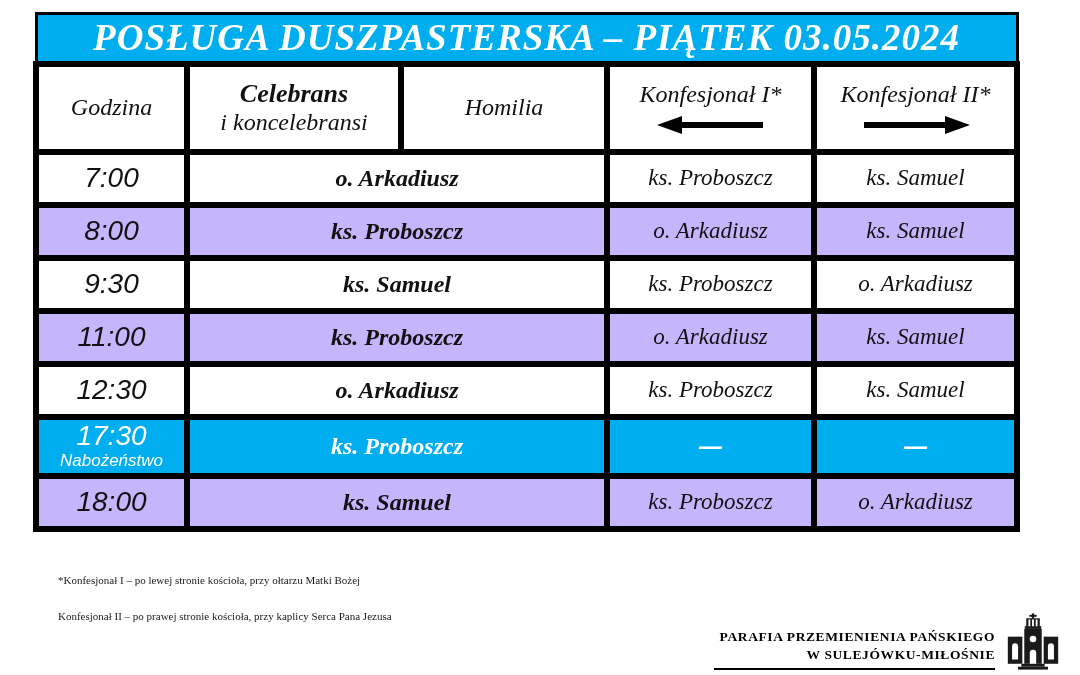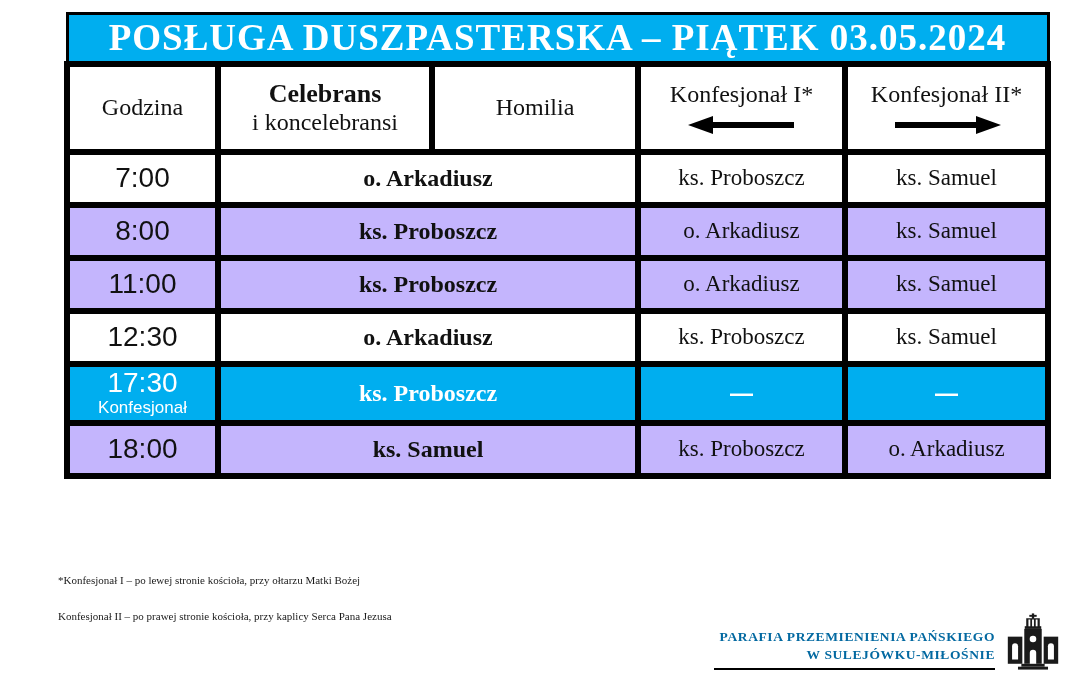--- a/index.html
+++ b/index.html
@@ -1,21 +1,21 @@
 <!DOCTYPE html>
 <html><head>
 <meta charset="utf-8">
 <style>
   * { margin: 0; padding: 0; box-sizing: border-box; }
   html, body { width: 1080px; height: 675px; background: #ffffff; overflow: hidden;
                font-family: "Liberation Serif", serif; color: #111; }
   .page { position: relative; width: 1080px; height: 675px; background: #fff; }
 
   
-  .table-wrap { position: absolute; left: 64px; top: 12px; width: 981px; }
+  .table-wrap { position: absolute; left: 33px; top: 12px; width: 981px; font-style: italic; }
   table.schedule { width: 100%; border-collapse: collapse; table-layout: fixed; }
   table.schedule td {
     border: 6px solid #000000;
     text-align: center; vertical-align: middle;
     overflow: hidden;
   }
   tr.title-row td {
     height: 50px; background: #00AEEF; color: #fff;
     font-family: "Liberation Serif", serif;
     font-weight: bold; font-size: 37px; letter-spacing: 1px;
@@ -44,21 +44,21 @@
   tr.row-blue td.conf-cell { font-weight: bold; font-family: "Liberation Sans", sans-serif; }
 
   
   .footnotes { position: absolute; left: 58px; top: 562px; font-size: 11px; color: #1a1a1a; }
   .footnotes .fn { line-height: 36px; white-space: nowrap; }
 
   
   .footer { position: absolute; right: 16px; bottom: 5px; display: flex; align-items: flex-end; }
   .parish-text {
     text-align: right; font-weight: bold; font-size: 13.5px; letter-spacing: 0.6px;
-    line-height: 1.35; color: #0369a1; font-variant: small-caps;
+    line-height: 1.35; color: #000000; font-variant: small-caps;
     border-bottom: 2.5px solid #000; padding-bottom: 4px; padding-left: 6px;
   }
   .logo-box { margin-left: 7px; line-height: 0; }
 </style>
 </head>
 <body>
 
 <div class="page">
 
   <div class="table-wrap">
@@ -118,20 +118,28 @@
 
       <tr class="data-row row-gray">
         <td>
               <div class="time">8:00</div>
             </td>
         <td colspan="2" class="name-cell">ks. Proboszcz</td>
         <td class="conf-cell">o. Arkadiusz</td>
         <td class="conf-cell">ks. Samuel</td>
       </tr>
 
+      <tr class="data-row row-white">
+        <td>
+              <div class="time">9:30</div>
+            </td>
+        <td colspan="2" class="name-cell">ks. Samuel</td>
+        <td class="conf-cell">ks. Proboszcz</td>
+        <td class="conf-cell">o. Arkadiusz</td>
+      </tr>
 
       <tr class="data-row row-gray">
         <td>
               <div class="time">11:00</div>
             </td>
         <td colspan="2" class="name-cell">ks. Proboszcz</td>
         <td class="conf-cell">o. Arkadiusz</td>
         <td class="conf-cell">ks. Samuel</td>
       </tr>
 
@@ -140,21 +148,21 @@
               <div class="time">12:30</div>
             </td>
         <td colspan="2" class="name-cell">o. Arkadiusz</td>
         <td class="conf-cell">ks. Proboszcz</td>
         <td class="conf-cell">ks. Samuel</td>
       </tr>
 
       <tr class="data-row row-blue">
         <td>
           <div class="time">17:30</div>
-          <div class="time-note">Konfesjonał</div>
+          <div class="time-note">Nabożeństwo</div>
         </td>
         <td colspan="2" class="name-cell">ks. Proboszcz</td>
         <td class="conf-cell">—</td>
         <td class="conf-cell">—</td>
       </tr>
 
       <tr class="data-row row-gray">
         <td>
               <div class="time">18:00</div>
             </td>

